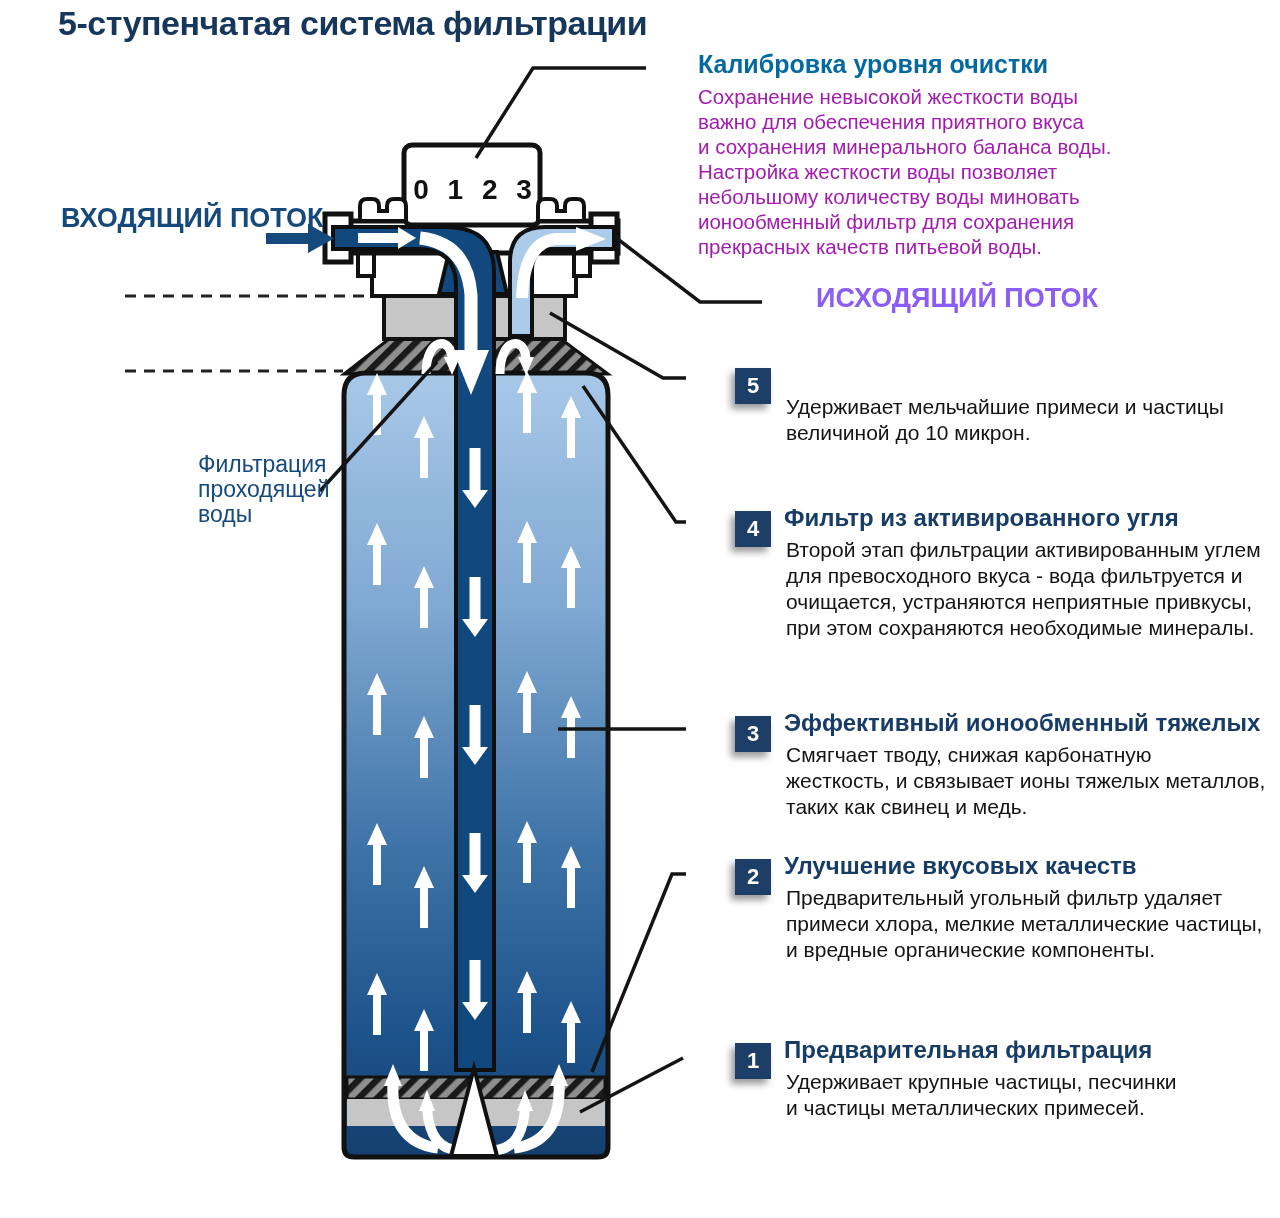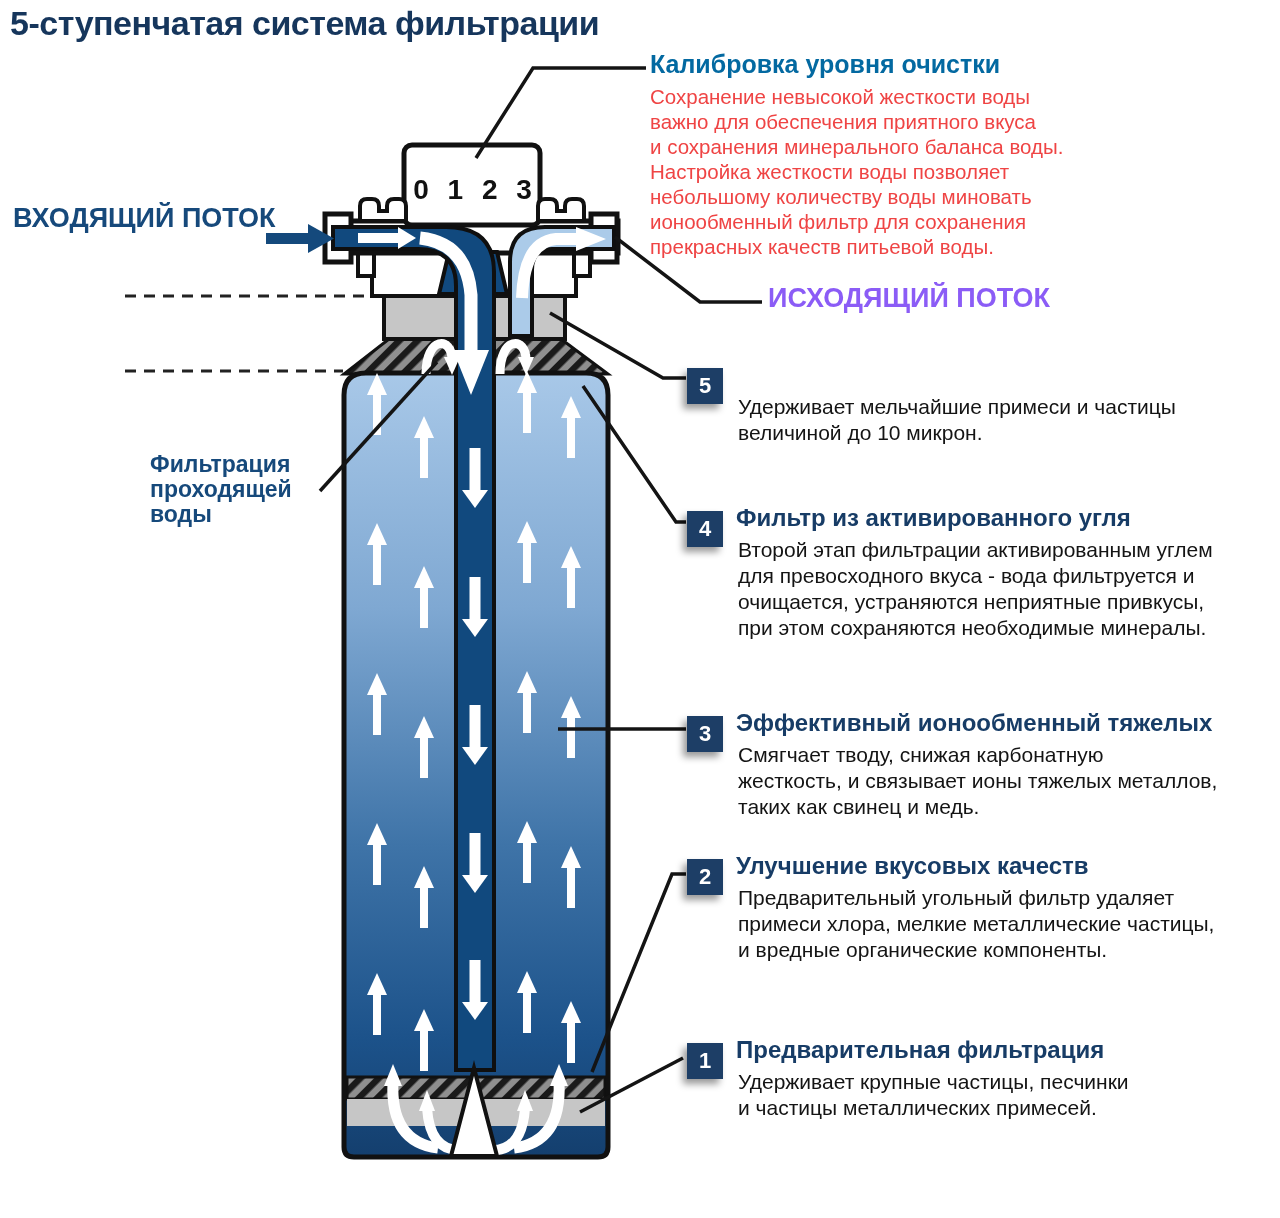--- a/index.html
+++ b/index.html
@@ -1,26 +1,26 @@
 <!DOCTYPE html>
 <html><head>
 <meta charset="utf-8">
 <style>
   html,body{margin:0;padding:0;background:#fff;}
   .canvas{position:relative;width:1280px;height:1218px;background:#fff;overflow:hidden;
           font-family:"Liberation Sans", sans-serif;}
   .canvas svg{position:absolute;left:0;top:0;}
-  .abs{position:absolute;}
+  .abs{position:absolute;margin-left:48px;}
   .pre{white-space:pre-line;}
   .title{left:10px;top:4px;font-size:34px;font-weight:bold;color:#16365c;letter-spacing:-0.5px;}
   .calib-head{left:650px;top:50px;font-size:25px;font-weight:bold;color:#0369a1;}
-  .calib-body{left:650px;top:84px;width:500px;font-size:20.5px;line-height:25px;color:#ef4444;}
+  .calib-body{left:650px;top:84px;width:500px;font-size:20.5px;line-height:25px;color:#a21caf;}
   .in-label{left:13px;top:203px;font-size:27px;font-weight:bold;color:#16497b;}
   .out-label{left:768px;top:283px;font-size:27px;font-weight:bold;color:#8b5cf6;}
-  .filt-label{left:150px;top:452px;font-size:23px;font-weight:bold;color:#16497b;line-height:25px;}
+  .filt-label{left:150px;top:452px;font-size:23px;font-weight:normal;color:#16497b;line-height:25px;}
   .stage{left:683px;width:575px;height:140px;}
   .s5{top:361px;} .s4{top:504px;} .s3{top:709px;} .s2{top:852px;} .s1{top:1036px;}
   .badge{position:absolute;left:4px;top:7px;width:36px;height:36px;background:#1d3e66;color:#fff;
          font-size:22px;font-weight:bold;display:flex;align-items:center;justify-content:center;
          box-shadow:-4px 5px 7px rgba(0,0,0,.40);}
   .s-head{position:absolute;left:53px;top:0;font-size:24px;font-weight:bold;color:#173c66;}
   .s-body{position:absolute;left:55px;top:33px;width:520px;font-size:21px;line-height:26px;color:#141414;}
 </style>
 </head>
 <body>

